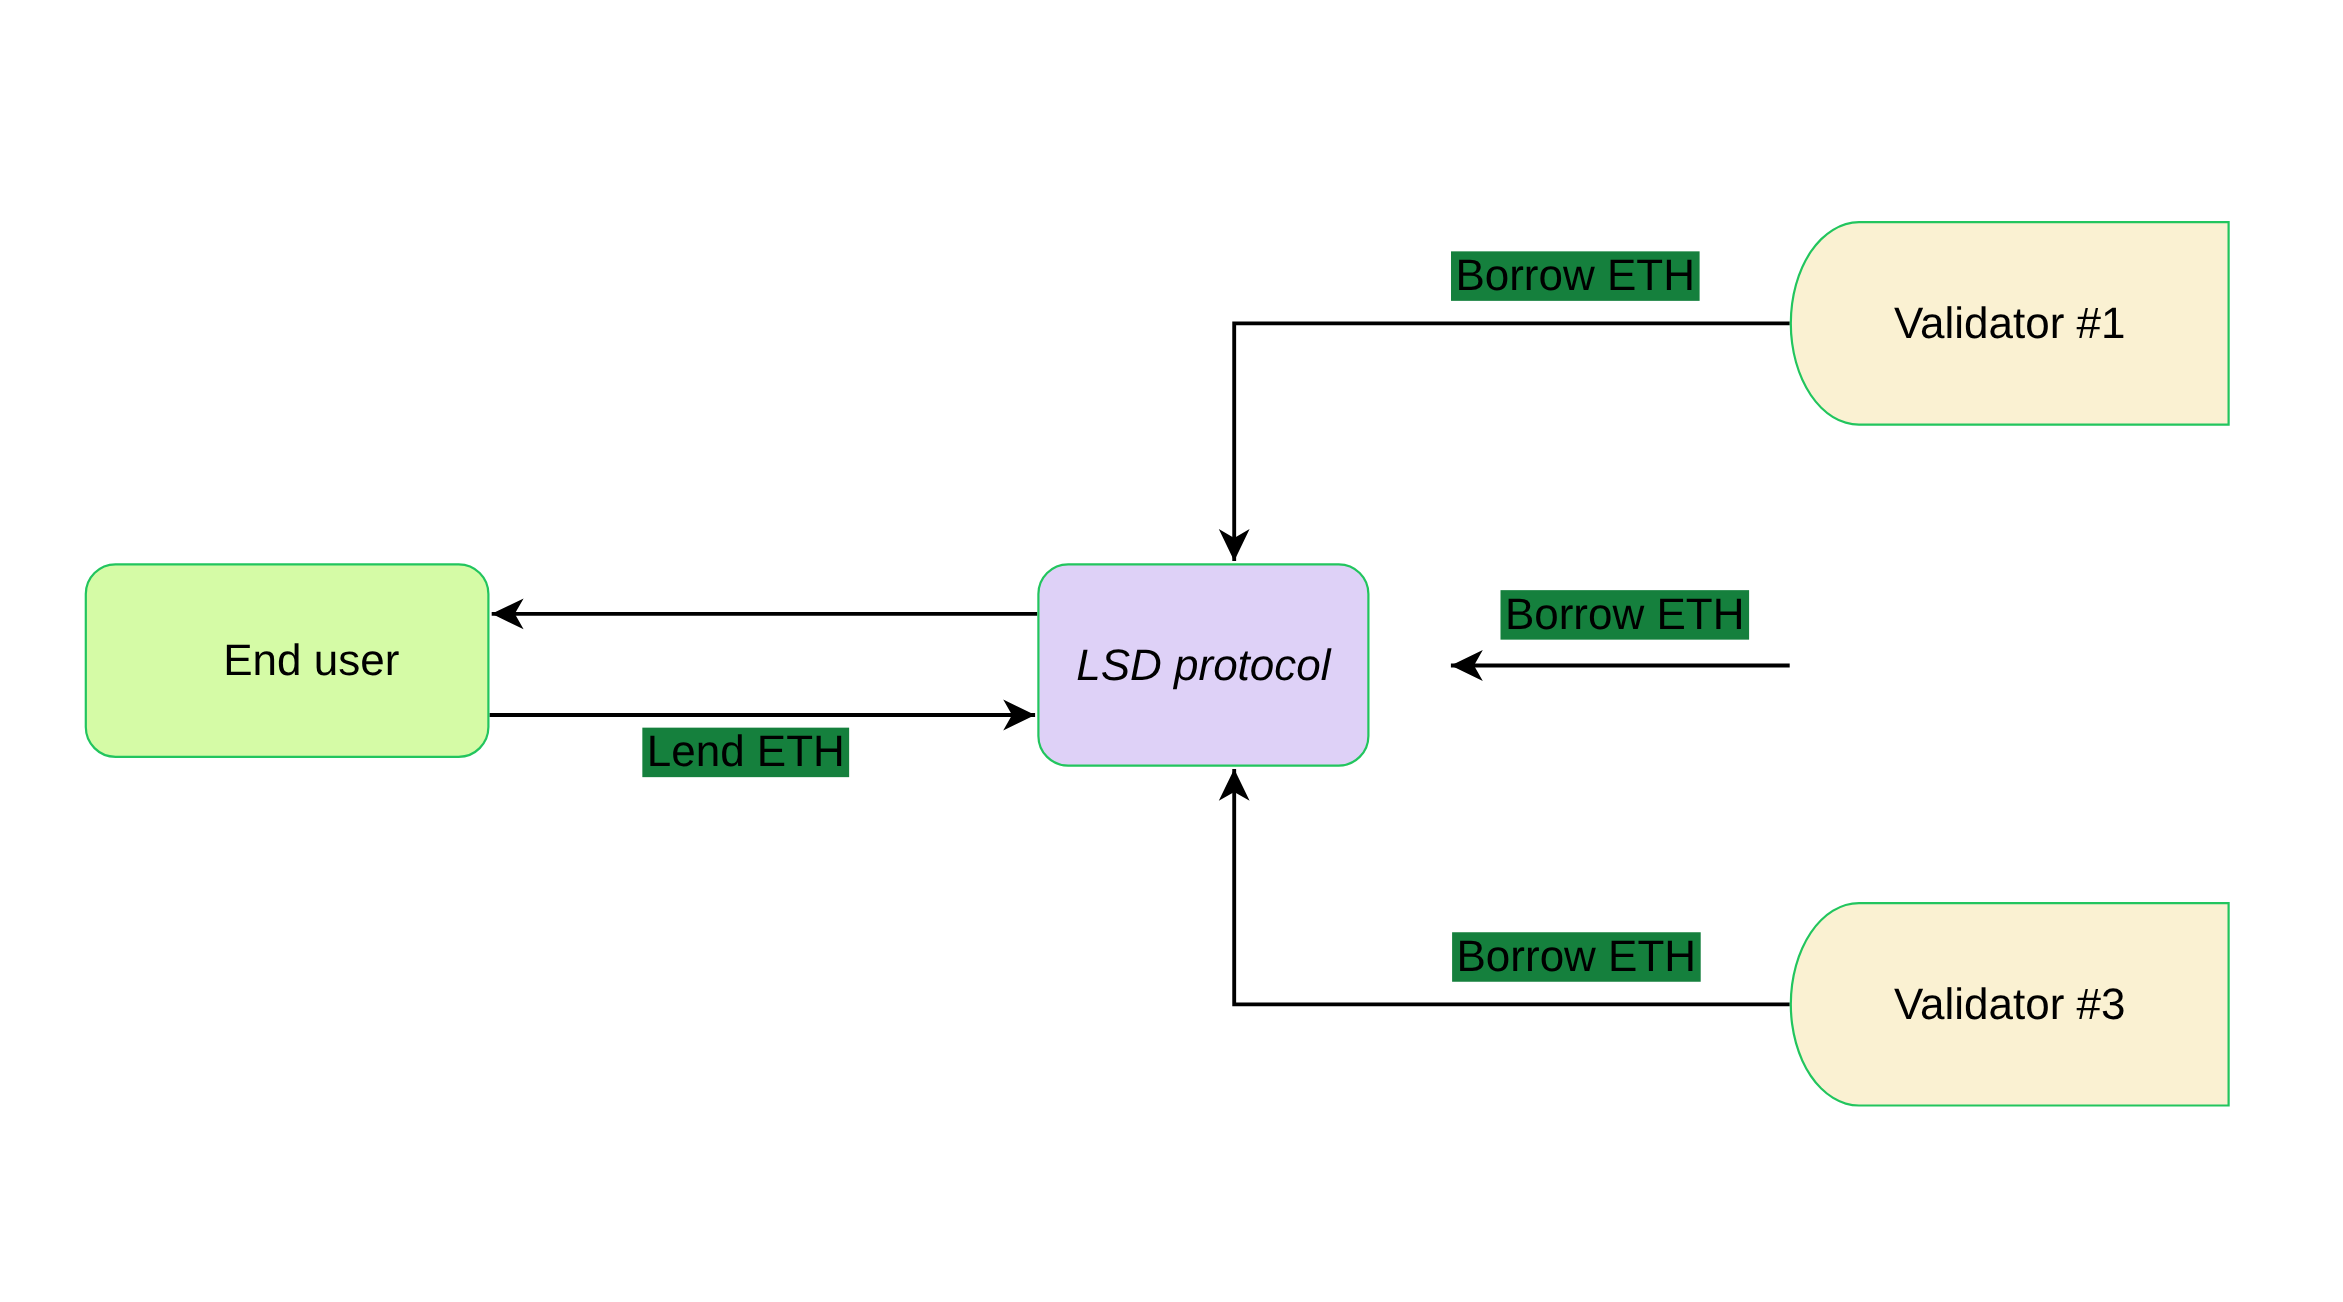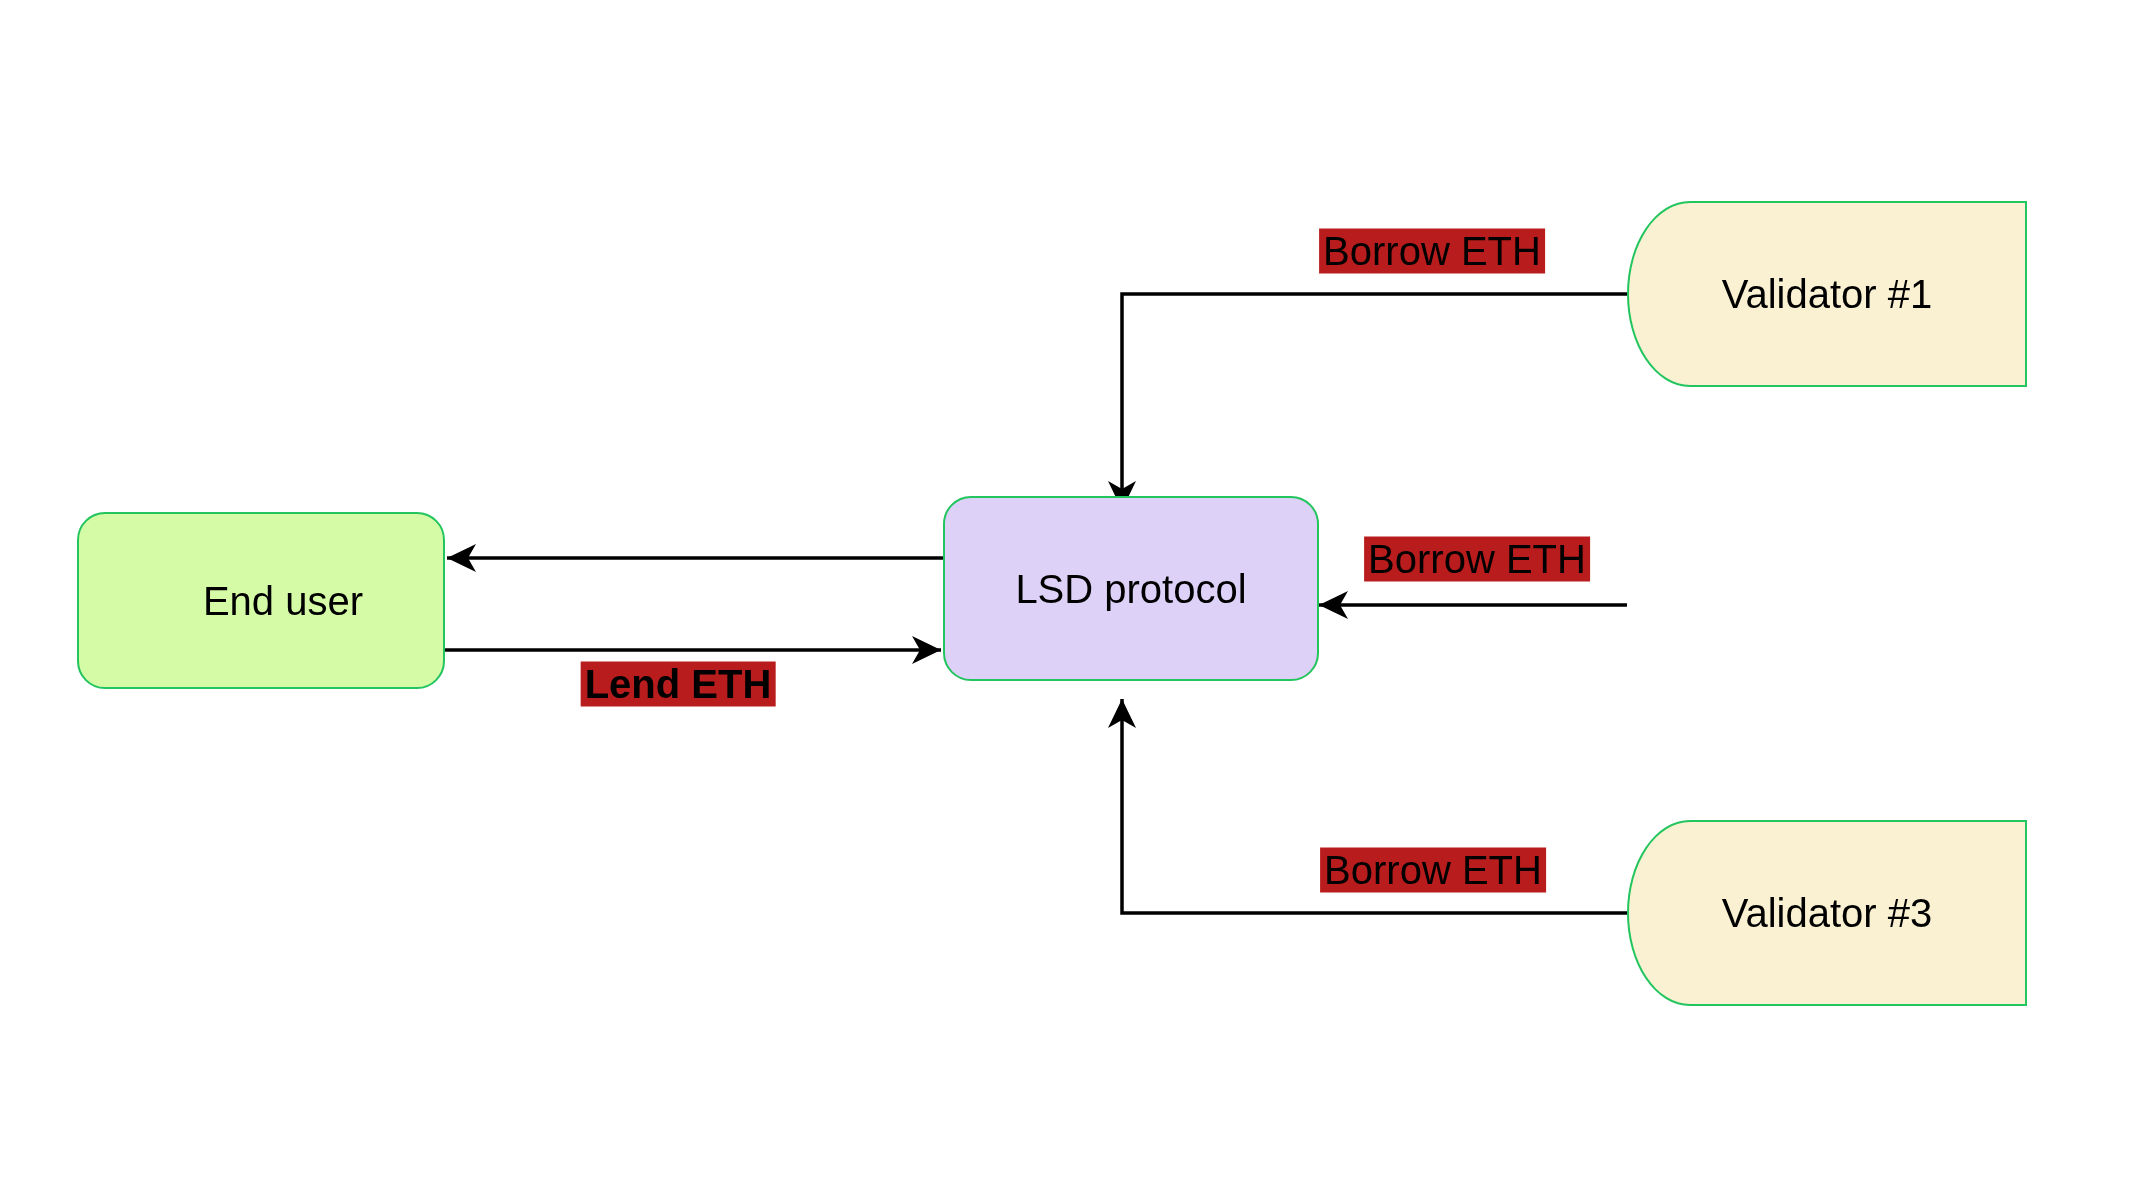--- a/index.html
+++ b/index.html
@@ -29,35 +29,35 @@
     text-align: center;
     white-space: nowrap;
   }
   .rounded { border-radius: 28px; }
   .delay-left { border-radius: 63px 0 0 63px / 93px 0 0 93px; }
   .fill-green  { background: #d5fba6; }
   .fill-purple { background: #ded1f7; }
   .fill-cream  { background: #faf1d2; }
 
   #n-end-user   { left: 77px;   top: 512px; width: 368px; height: 177px; padding-left: 44px; }
-  #n-lsd        { left: 943px;  top: 496px; width: 376px; height: 185px; }
+  #n-lsd        { left: 943px;  top: 512px; width: 302px; height: 185px; font-style: italic; }
   #n-validator1 { left: 1627px; top: 201px; width: 400px; height: 186px; }
   #n-validator2 { left: 1627px; top: 512px; width: 400px; height: 185px; }
   #n-validator3 { left: 1627px; top: 820px; width: 400px; height: 186px; text-align: center; }
 
   .edge-label {
     position: absolute;
     transform: translate(-50%, -50%);
     font-size: 40px;
     white-space: nowrap;
-    background: #b91c1c;
+    background: #15803d;
     padding: 0 4px;
   }
   #lbl-receipt-token { left: 691px;  top: 529px; }
-  #lbl-lend-eth      { left: 678px;  top: 684px; font-weight: bold; }
+  #lbl-lend-eth      { left: 678px;  top: 684px; }
   #lbl-borrow-eth-1  { left: 1432px; top: 251px; }
   #lbl-borrow-eth-2  { left: 1477px; top: 559px; }
   #lbl-borrow-eth-3  { left: 1433px; top: 870px; }
 </style>
 </head>
 <body>
 
 <div id="canvas">
 
   <svg id="connector-layer" viewBox="0 0 2130 1184" xmlns="http://www.w3.org/2000/svg">

